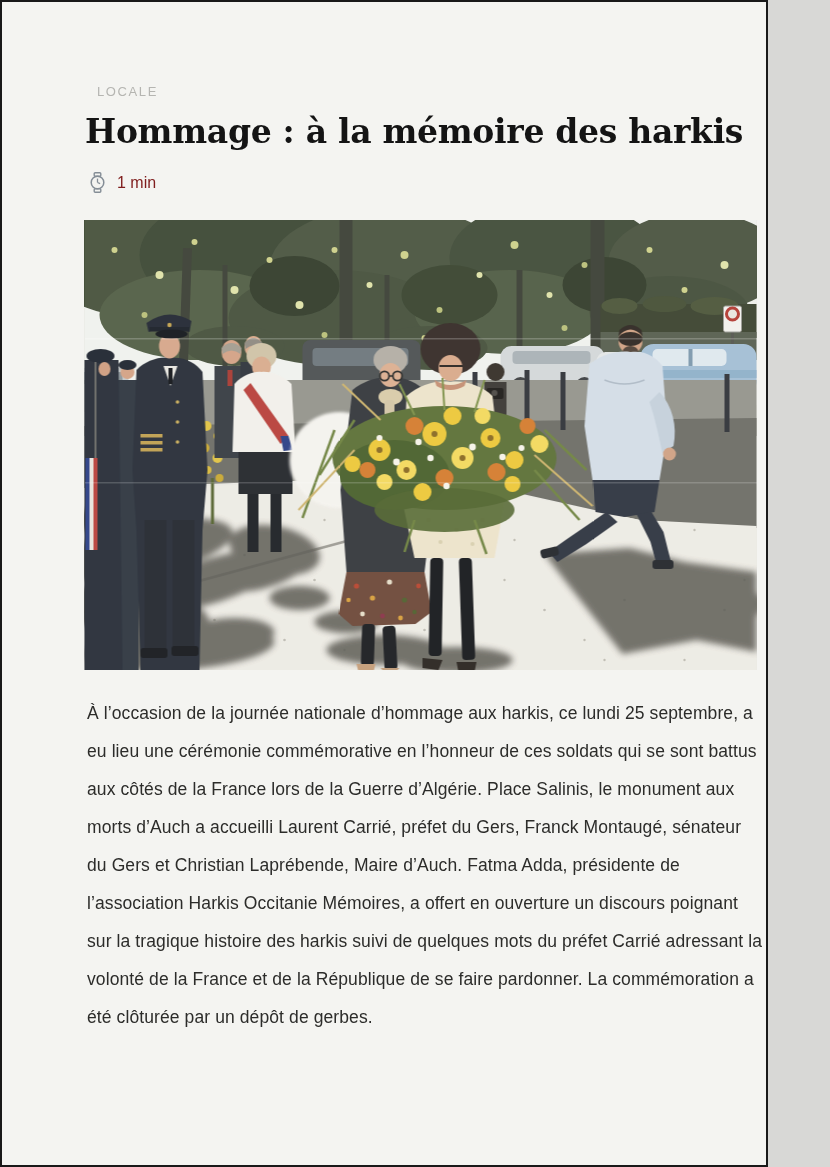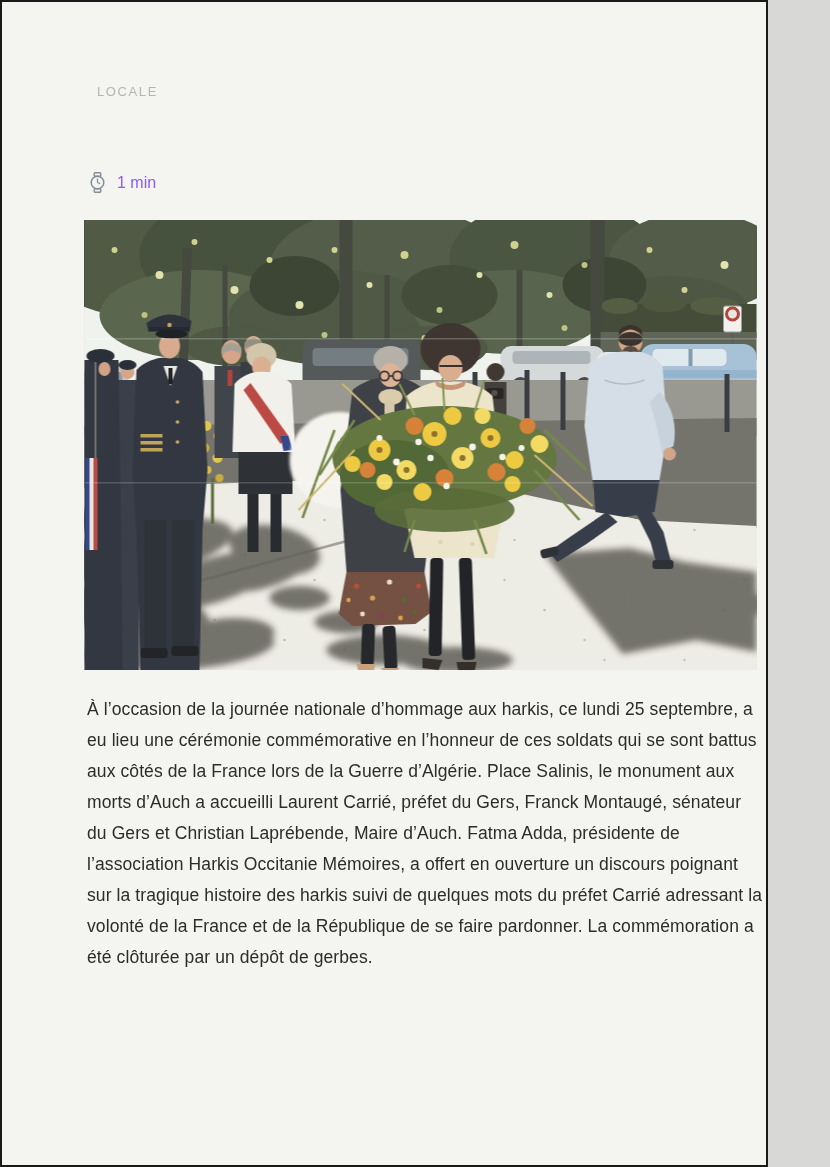--- a/index.html
+++ b/index.html
@@ -20,42 +20,43 @@
   .headline{
     position:absolute;left:83px;top:112px;margin:0;
     width:700px;
     font-family:"DejaVu Serif", serif;
     font-weight:700;font-size:33px;line-height:1.12;
     letter-spacing:-0.3px;color:#141414;
   }
   .meta{
     position:absolute;left:86px;top:170px;
     display:flex;align-items:center;gap:10px;
-    font-size:16px;color:#8b5cf6;
+    font-size:16px;color:#7f1d1d;
   }
   .meta .watch{width:19px;height:21px;display:block;}
   figure.photo{
     position:absolute;left:82px;top:218px;margin:0;
     width:673px;height:450px;background:#e9e8e2;
   }
   figure.photo svg{display:block;width:673px;height:450px;}
   .body-text{
     position:absolute;left:85px;top:692px;margin:0;
     width:678px;
-    font-size:17.5px;line-height:31px;
+    font-size:17.5px;line-height:38px;
     color:#2c2c2a;letter-spacing:0.1px;
   }
 </style>
 </head>
 <body>
 
 <div class="page">
 
   <div class="category">LOCALE</div>
 
+  <h1 class="headline">Hommage : à la mémoire des harkis</h1>
 
   <div class="meta">
     <svg class="watch" viewBox="0 0 19 21" aria-hidden="true">
       <rect x="6.2" y="0.8" width="6.6" height="3.4" rx="1" fill="none" stroke="#848d96" stroke-width="1.4"></rect>
       <rect x="6.2" y="16.8" width="6.6" height="3.4" rx="1" fill="none" stroke="#848d96" stroke-width="1.4"></rect>
       <circle cx="9.5" cy="10.5" r="6.3" fill="#f4f4f1" stroke="#848d96" stroke-width="1.5"></circle>
       <line x1="9.5" y1="10.5" x2="9.5" y2="6.6" stroke="#848d96" stroke-width="1.3"></line>
       <line x1="9.5" y1="10.5" x2="12.1" y2="11.6" stroke="#848d96" stroke-width="1.3"></line>
     </svg>
     <span>1 min</span>

